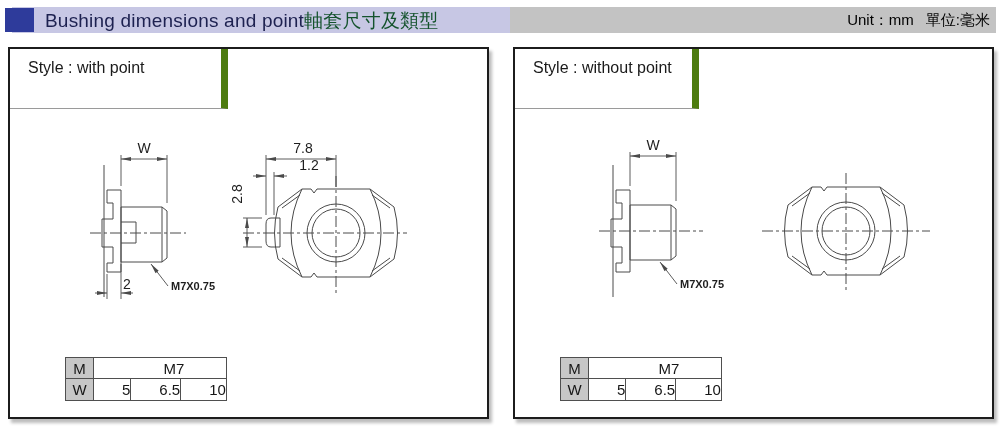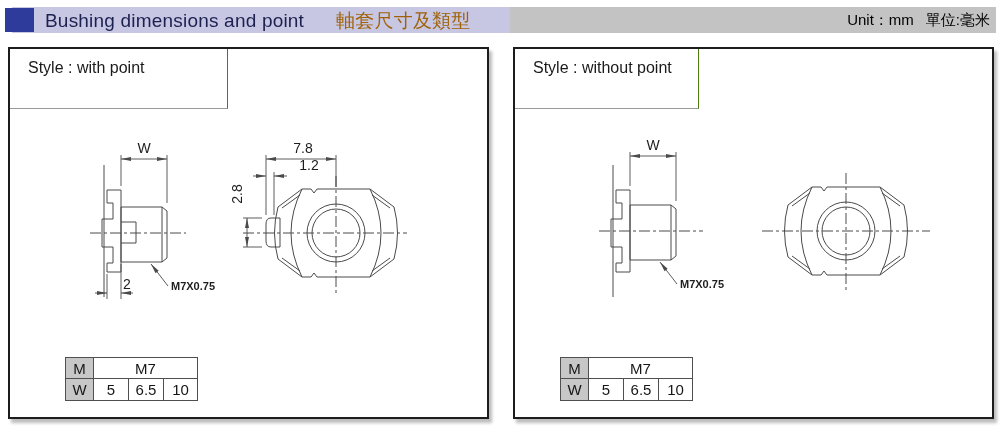--- a/index.html
+++ b/index.html
@@ -5,42 +5,42 @@
   html,body{margin:0;padding:0;background:#ffffff;}
   body{font-family:"Liberation Sans", sans-serif; -webkit-font-smoothing:antialiased;}
   .page{position:relative;width:1000px;height:426px;background:#ffffff;overflow:hidden;}
 
   
   .band{position:absolute;top:7px;height:26px;}
   .band-left{left:12px;width:498px;background:#c7c7e4;}
   .band-right{left:510px;width:486px;background:#c3c3c3;}
   .accent{position:absolute;left:5px;top:8px;width:29px;height:24px;background:#2e3b9b;}
   .title{position:absolute;left:45px;top:8px;font-size:19px;color:#1d2150;letter-spacing:.2px;white-space:nowrap;}
-  .title .zh{margin-left:32px;color:#a16207;}
+  .title .zh{margin-left:0;color:#14532d;}
   .unit{position:absolute;right:10px;top:11px;font-size:15px;color:#000000;white-space:nowrap;}
   .unit .zh{margin-left:12px;}
 
   
   .panel{position:absolute;top:47px;width:481px;height:372px;background:#fff;border:2px solid #1c1c1c;
          box-shadow:3px 4px 3px #bdbdbd;box-sizing:border-box;}
   .panel.left{left:8px;} .panel.right{left:513px;}
 
-  .style-box{position:absolute;left:0;top:0;height:60px;background:#fff;border-right:1px solid #4d7c0f;
+  .style-box{position:absolute;left:0;top:0;height:60px;background:#fff;border-right:7px solid #4d7c0f;
              border-bottom:1px solid #9a9a9a;padding:6px 0 0 18px;box-sizing:border-box;}
   .style-box .ln{font-size:16px;color:#1a1a1a;line-height:25px;white-space:nowrap;}
   .sb-l{width:218px;} .sb-r{width:184px;}
 
   .draw{position:absolute;left:0;top:0;width:477px;height:368px;}
 
   
   table.size{position:absolute;border-collapse:collapse;table-layout:fixed;}
   table.size th,table.size td{border:1px solid #4f4f4f;font-size:15px;font-weight:normal;
       color:#161616;text-align:center;padding:0;}
   table.size th{background:#c7c7c7;}
-  table.size td{background:#ffffff;}
+  table.size td{background:#ffffff;padding-left:28px;}
   .tab-l{left:55px;top:308px;} .tab-r{left:45px;top:308px;}
   tr.r1{height:21px;} tr.r2{height:22px;}
 
   svg text{font-family:"Liberation Sans", sans-serif;fill:#1e1e1e;}
   .dimtxt{font-size:14px;}
   .thrtxt{font-size:11px;font-weight:bold;}
 </style>
 </head>
 <body>
 

